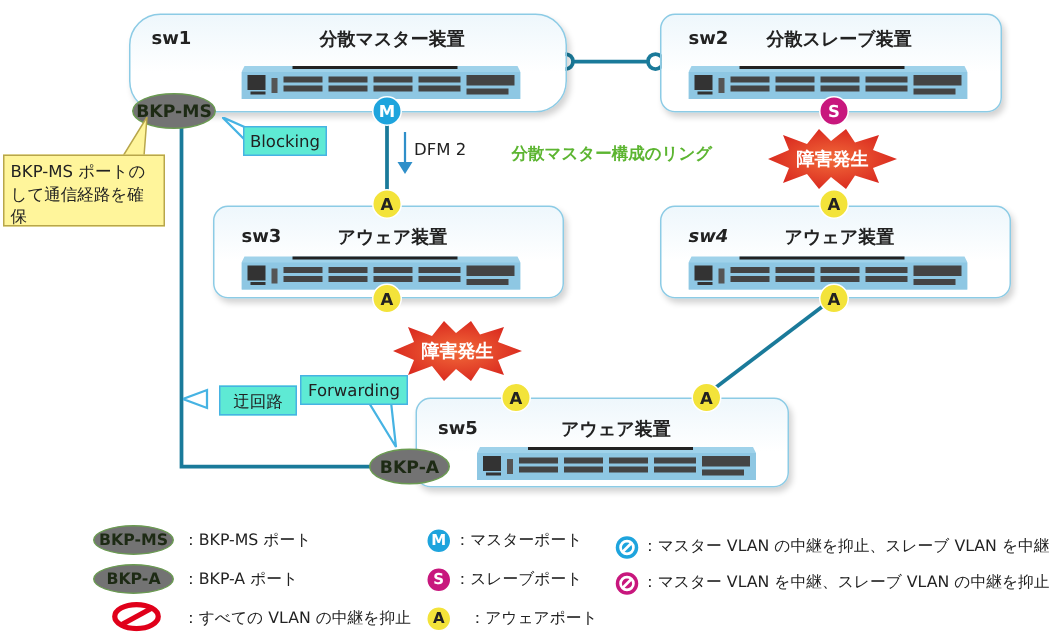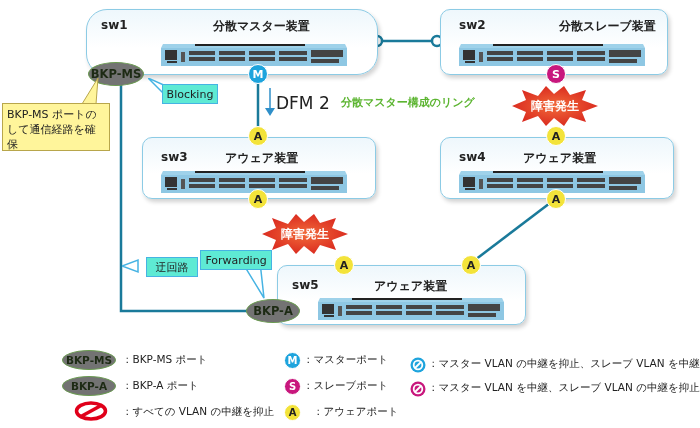--- a/index.html
+++ b/index.html
@@ -24,21 +24,21 @@
   .callout { position: absolute; background: #5eead4; border: 1.5px solid #46b3e3;
              font-size: 11px; color: #222; display: flex; align-items: center;
              justify-content: center; box-sizing: border-box; }
   .note { position: absolute; background: #fff59b; border: 1px solid #b8a64b;
           font-size: 11px; line-height: 15px; padding: 3px 4px; box-sizing: border-box; }
   .burst { position: absolute; width: 86px; height: 40px; }
   .burst-text { position: absolute; left: 0; top: 0; width: 100%; height: 100%;
                 display: flex; align-items: center; justify-content: center;
                 color: #fff; font-weight: bold; font-size: 12px; }
   .ring-label { position: absolute; color: #5cb531; font-weight: bold; font-size: 11px; }
-  .dfm { position: absolute; font-size: 17px; color: #222; }
+  .dfm { position: absolute; font-size: 11px; color: #222; }
   .legend-text { position: absolute; font-size: 10.5px; color: #222; white-space: nowrap; }
   svg.lines { position: absolute; left: 0; top: 0; }
 </style>
 </head>
 <body>
 
 <svg class="lines" width="700" height="428">
 
   <line x1="377" y1="41" x2="437" y2="41" stroke="#1a7a9a" stroke-width="2.5"></line>
   <circle cx="377" cy="41" r="5" fill="#fff" stroke="#1a7a9a" stroke-width="2.5"></circle>
@@ -57,36 +57,36 @@
 <div class="box" style="left:86px;top:9px;width:290px;height:64px;border-radius:21px;">
   <span class="sw-name" style="left:14px;top:8px;">sw1</span>
   <span class="sw-role" style="left:126px;top:8px;">分散マスター装置</span>
   <svg class="switch" style="left:74px;top:30px;" viewBox="0 0 186 28">
       <use href="#swdev"></use>
     </svg>
 </div>
 
 <div class="box" style="left:440px;top:9px;width:226px;height:64px;">
   <span class="sw-name" style="left:18px;top:8px;">sw2</span>
-  <span class="sw-role" style="left:70px;top:8px;margin-left:48px;">分散スレーブ装置</span>
+  <span class="sw-role" style="left:70px;top:8px;">分散スレーブ装置</span>
   <svg class="switch" style="left:18px;top:30px;" viewBox="0 0 186 28">
       <use href="#swdev"></use>
     </svg>
 </div>
 
 <div class="box" style="left:142px;top:137px;width:232px;height:60px;">
   <span class="sw-name" style="left:18px;top:12px;">sw3</span>
   <span class="sw-role" style="left:82px;top:12px;">アウェア装置</span>
   <svg class="switch" style="left:18px;top:29px;" viewBox="0 0 186 28">
       <use href="#swdev"></use>
     </svg>
 </div>
 
 <div class="box" style="left:440px;top:137px;width:232px;height:60px;">
-  <span class="sw-name" style="left:18px;top:12px;">sw4</span>
+  <span class="sw-name" style="left:18px;top:12px;font-style:italic;">sw4</span>
   <span class="sw-role" style="left:82px;top:12px;">アウェア装置</span>
   <svg class="switch" style="left:18px;top:29px;" viewBox="0 0 186 28">
       <use href="#swdev"></use>
     </svg>
 </div>
 
 <div class="box" style="left:277px;top:265px;width:247px;height:58px;">
   <span class="sw-name" style="left:14px;top:12px;">sw5</span>
   <span class="sw-role" style="left:96px;top:12px;">アウェア装置</span>
   <svg class="switch" style="left:40px;top:28px;" viewBox="0 0 186 28">

